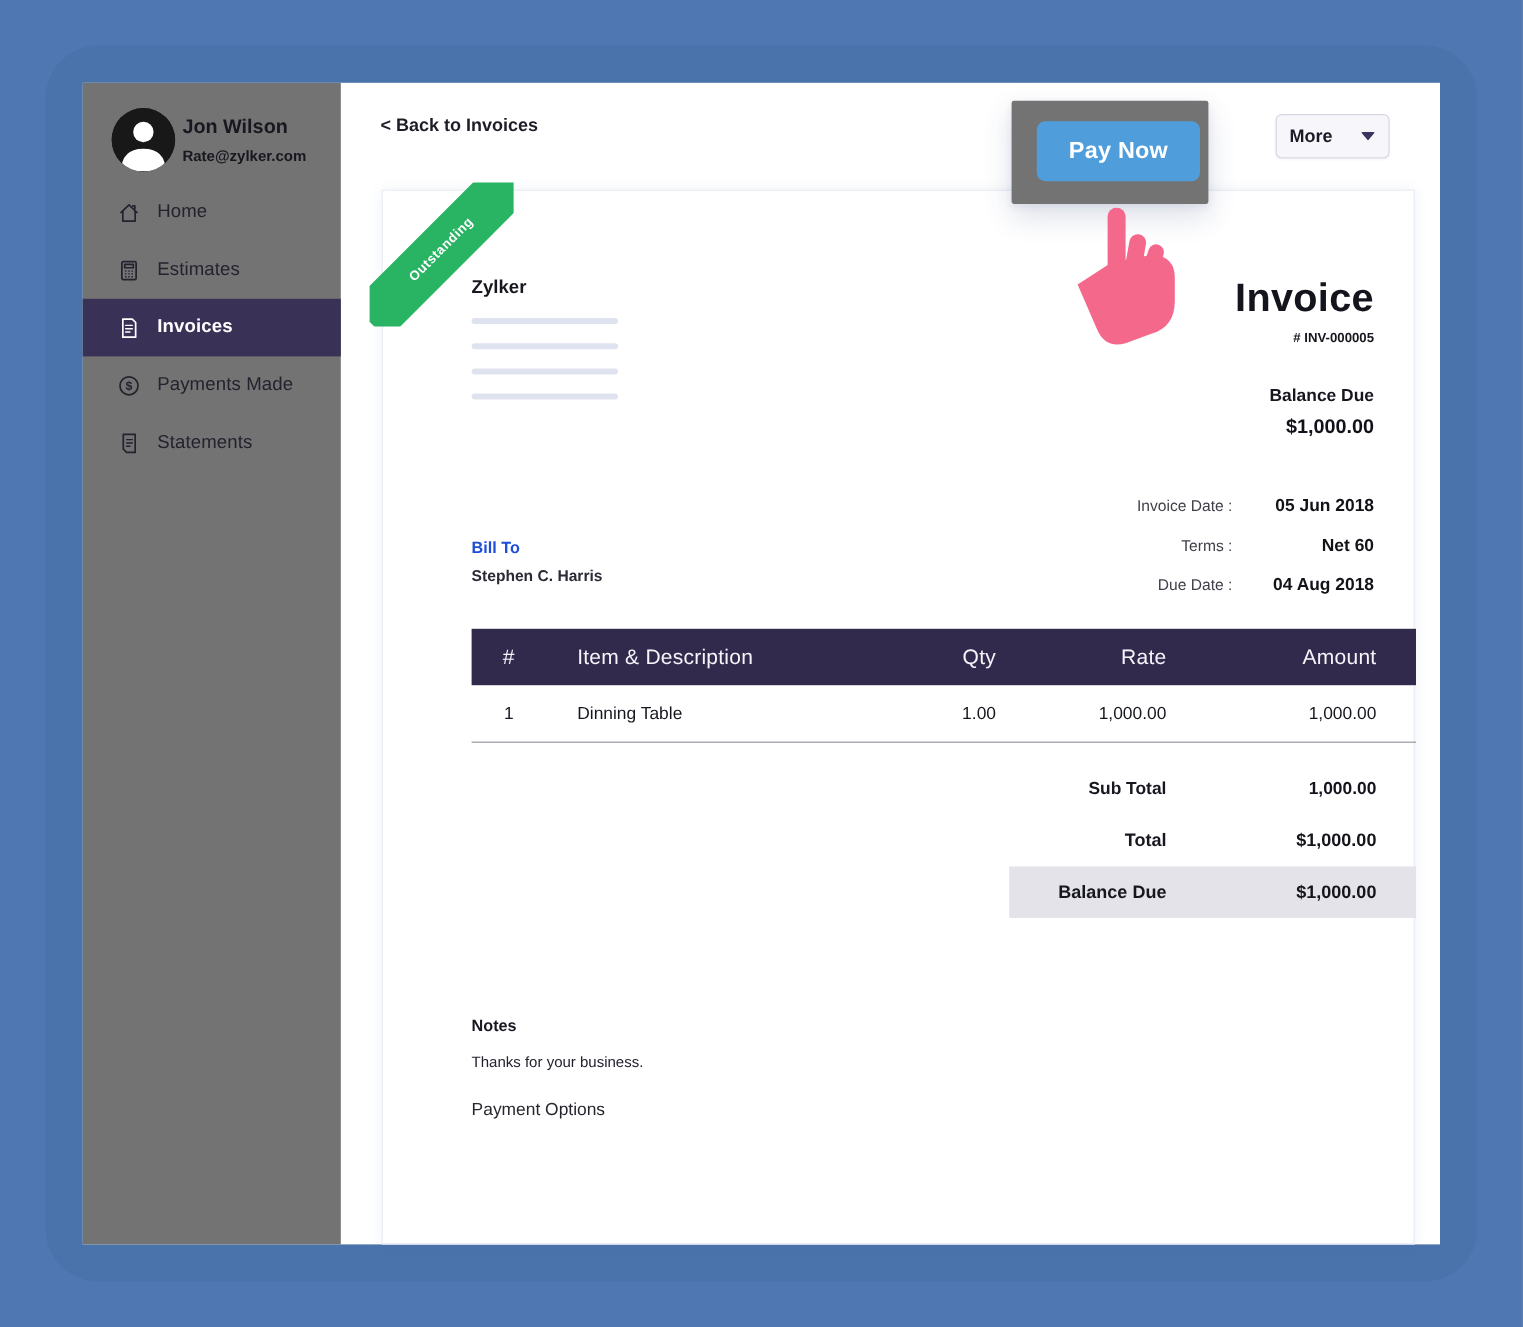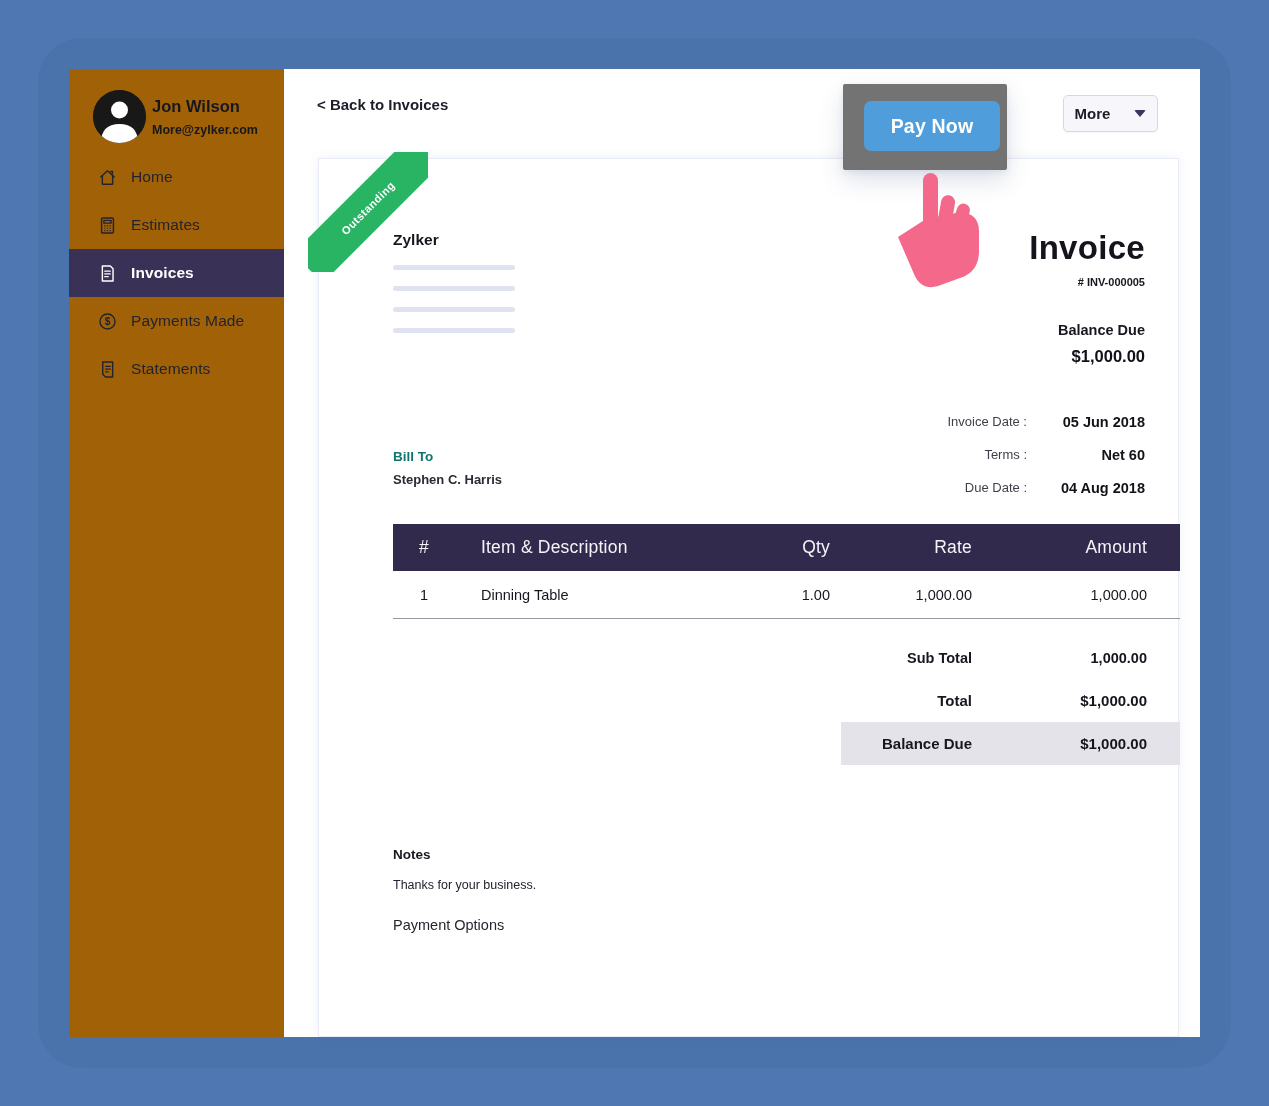--- a/index.html
+++ b/index.html
@@ -15,21 +15,21 @@
     background: #4a73ab; border-radius: 44px;
   }
   .card {
     position: absolute; left: 69px; top: 69px; width: 1131px; height: 968px;
     background: #ffffff;
   }
 
   
   .sidebar {
     position: absolute; left: 0; top: 0; width: 215px; height: 968px;
-    background: #a16207;
+    background: #737373;
   }
   .avatar {
     position: absolute; left: 24px; top: 21px; width: 53px; height: 53px;
     border-radius: 50%; background: #181818; overflow: hidden;
   }
   .avatar svg { width: 100%; height: 100%; display: block; }
   .user-name { position: absolute; left: 83px; top: 28px; font-size: 16.5px; font-weight: 700; color: #17171f; }
   .user-email { position: absolute; left: 83px; top: 54px; font-size: 12.5px; font-weight: 700; color: #17171f; }
   .menu { position: absolute; left: 0; top: 84px; width: 100%; }
   .menu-item {
@@ -110,21 +110,21 @@
   }
   .inv-number { position: absolute; right: 33px; top: 117px; font-size: 11px; font-weight: 700; color: #16161f; }
   .balance-label { position: absolute; right: 33px; top: 163px; font-size: 14.5px; font-weight: 700; color: #16161f; }
   .balance-value { position: absolute; right: 33px; top: 188px; font-size: 16.5px; font-weight: 700; color: #111119; }
 
   .meta-rows { position: absolute; right: 33px; top: 246px; width: 430px; }
   .meta-row { display: grid; grid-template-columns: 1fr 118px; height: 33px; align-items: center; }
   .meta-label { text-align: right; font-size: 13px; color: #3f3f49; }
   .meta-value { text-align: right; font-size: 14.5px; font-weight: 700; color: #121219; }
 
-  .billto-label { position: absolute; left: 74px; top: 290px; font-size: 13.5px; font-weight: 700; color: #0f766e; }
+  .billto-label { position: absolute; left: 74px; top: 290px; font-size: 13.5px; font-weight: 700; color: #1d4ed8; }
   .billto-name { position: absolute; left: 74px; top: 313px; font-size: 13px; font-weight: 600; color: #2b2b36; }
 
   .item-table { position: absolute; left: 74px; top: 365px; width: 787px; }
   .t-grid { display: grid; grid-template-columns: 62px 285px 90px 142px 1fr; align-items: center; }
   .t-head { height: 47px; background: #322a4d; color: #f4f4f9; font-size: 17.5px; font-weight: 500; letter-spacing: .2px; }
   .t-row { height: 48px; border-bottom: 1px solid #9598a0; color: #16161f; font-size: 14.5px; }
   .c-num { text-align: center; }
   .c-item { text-align: left; padding-left: 26px; }
   .c-right { text-align: right; }
   .c-amount { text-align: right; padding-right: 33px; }
@@ -153,21 +153,21 @@
 
     <aside class="sidebar">
       <div class="avatar">
         <svg viewBox="0 0 53 53">
           <circle cx="26.5" cy="26.5" r="26.5" fill="#181818"></circle>
           <circle cx="26.5" cy="20" r="8.5" fill="#ffffff"></circle>
           <path d="M8 53 Q8 34 26.5 34 Q45 34 45 53 Z" fill="#ffffff"></path>
         </svg>
       </div>
       <div class="user-name">Jon Wilson</div>
-      <div class="user-email">More@zylker.com</div>
+      <div class="user-email">Rate@zylker.com</div>
 
       <nav class="menu">
         <div class="menu-item">
           <span class="mi-icon">
             <svg viewBox="0 0 24 24" fill="none" stroke="currentColor" stroke-width="1.8" stroke-linejoin="round" stroke-linecap="round">
               <path d="M3.5 11.5 L12 3.5 L20.5 11.5"></path>
               <path d="M5.5 9.8 V20.5 H18.5 V9.8"></path>
               <path d="M16 4.5 h2.2 v3"></path>
             </svg>
           </span>

